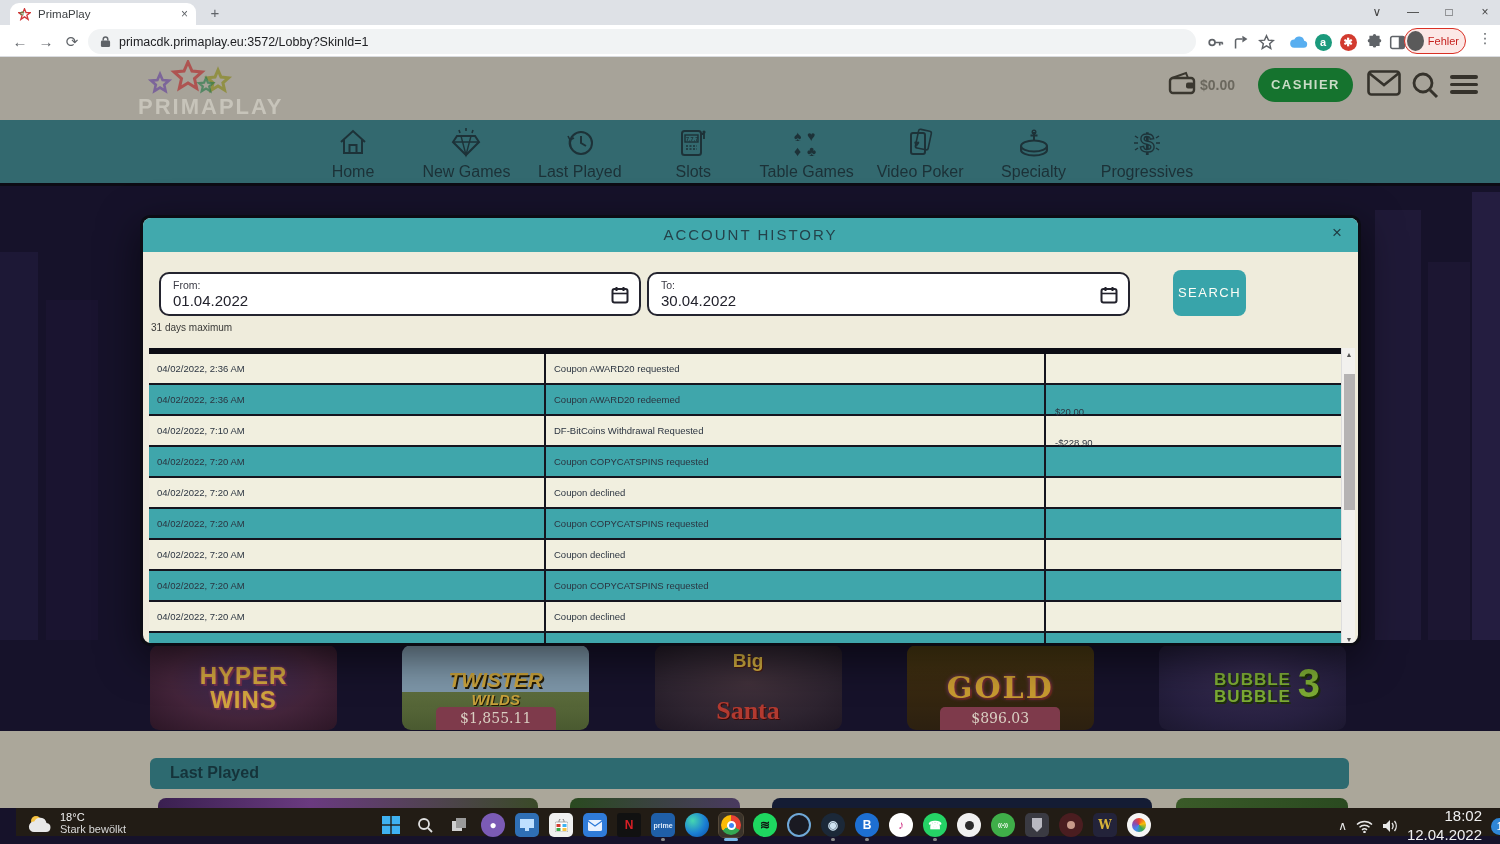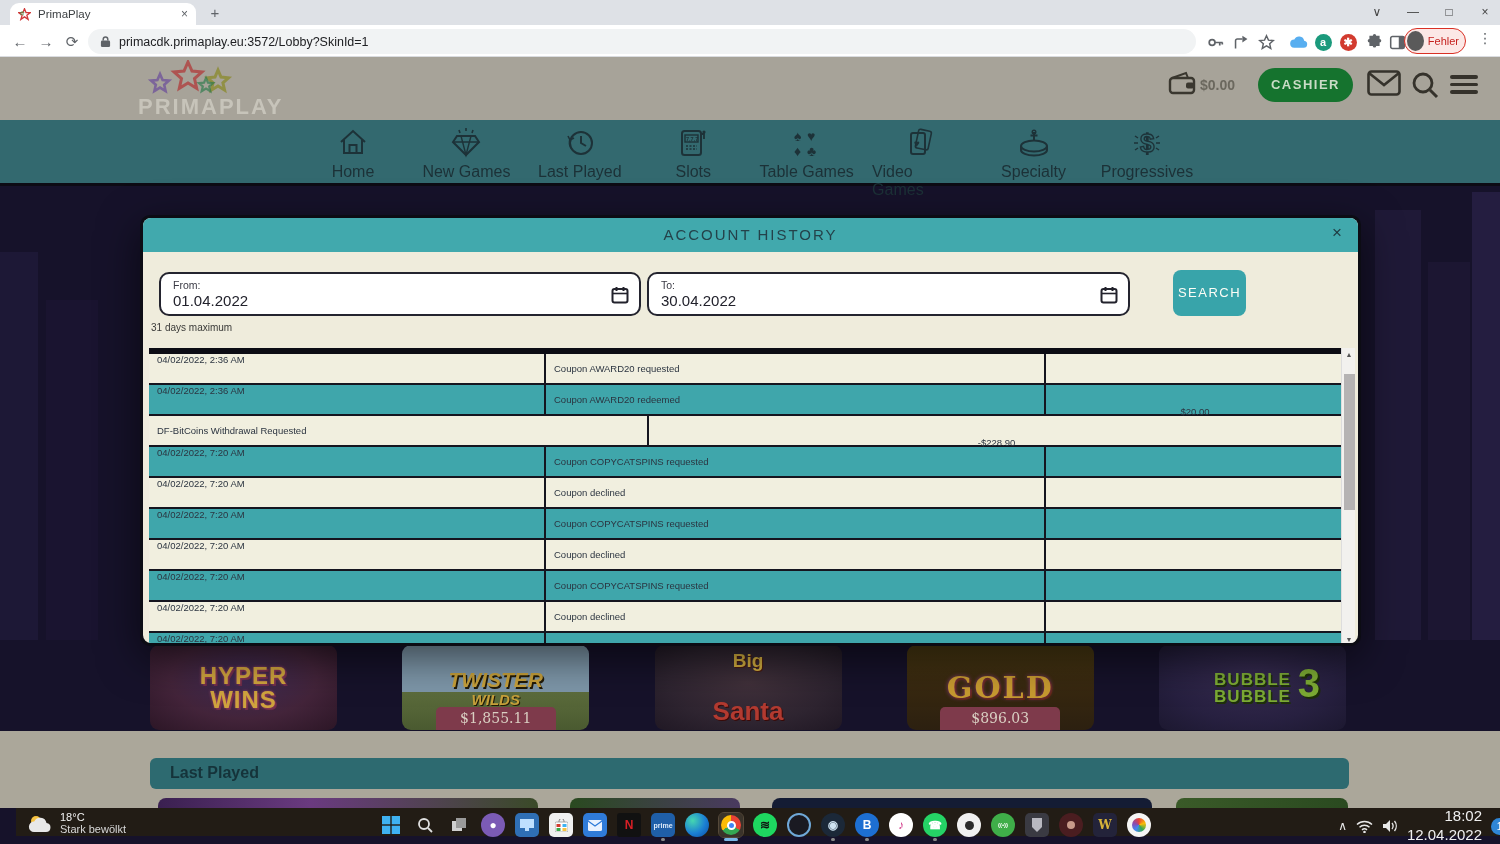--- a/index.html
+++ b/index.html
@@ -53,21 +53,21 @@
   .tile { position:relative; width:187px; height:85px; border-radius:9px; overflow:hidden; display:flex; flex-direction:column; align-items:center; justify-content:center; }
   .tile .t1,.tile .t2,.tile .t3 { font-weight:bold; line-height:1; }
   .badge { position:absolute; bottom:0; left:18%; width:64%; height:23px; background:#7e3a4b; border-radius:5px 5px 0 0; color:#d9cfc2; font-family:"DejaVu Serif", serif; font-size:14px; text-align:center; line-height:23px; }
   #tile-hyper { background:radial-gradient(ellipse at 50% 40%, #3c2a52 0%, #43243a 55%, #2c1626 100%); }
   #tile-hyper .t1,#tile-hyper .t2 { color:#d0a43e; font-size:24px; letter-spacing:1px; text-shadow:0 0 3px #a04668,2px 2px 0 #6e2c48; }
   #tile-twister { background:linear-gradient(#7d96a8 0%, #7d96a8 55%, #5c6c3c 55%, #4a5a30 100%); }
   #tile-twister .t1 { color:#c7a03a; font-size:21px; font-style:italic; text-shadow:1.5px 1.5px 0 #221a08; }
   #tile-twister .t2 { color:#c7a03a; font-size:15px; font-style:italic; text-shadow:1px 1px 0 #221a08; margin-top:2px; }
   #tile-santa { background:radial-gradient(ellipse at 50% 45%, #40303a 0%, #2e2430 60%, #201824 100%); }
   #tile-santa .t1 { color:#d4b040; font-size:19px; text-shadow:1px 1px 0 #4a1a10; }
-  #tile-santa .t2 { color:#b23a30; font-size:26px; font-family:Liberation Sans, sans-serif; text-shadow:1px 1px 0 #3a0a08;margin-top:28px; }
+  #tile-santa .t2 { color:#b23a30; font-size:26px; font-family:Liberation Serif, serif; text-shadow:1px 1px 0 #3a0a08;margin-top:28px; }
   #tile-gold { background:linear-gradient(#4a3a12 0%, #3a2a10 40%, #2c2010 100%); }
   #tile-gold .t1 { color:#c79a30; font-size:30px; letter-spacing:2px; font-family:"DejaVu Serif", serif; text-shadow:0 0 4px #8a3a7a,2px 2px 0 #5a2408; }
   #tile-bubble { background:radial-gradient(ellipse at 50% 40%, #352a4e 0%, #272040 60%, #1c1830 100%); }
   #tile-bubble .t1,#tile-bubble .t2 { color:#7cab34; font-size:17px; letter-spacing:1px; text-shadow:1.5px 1.5px 0 #1e3008; }
   #tile-bubble .t3 { position:absolute; right:26px; top:18px; color:#7cab34; font-size:40px; text-shadow:2px 2px 0 #1e3008; }
   #tile-princess { background:radial-gradient(ellipse at 50% 45%, #24454c 0%, #1b353c 60%, #122830 100%); }
   #tile-princess .t1 { color:#c79a40; font-size:17px; letter-spacing:1px; text-shadow:1px 1px 0 #3a2408; }
   #tile-princess .t2 { color:#4c9cac; font-size:19px; letter-spacing:1px; text-shadow:1.5px 1.5px 0 #0c2028; }
 
   #lastplayed { left:150px; top:758px; width:1199px; height:31px; background:#2d6a70; border-radius:6px; }
@@ -85,23 +85,23 @@
   .datefield .val { font-size:15px; color:#22222c; margin-top:1px; }
   .cal { position:absolute; right:10px; top:12px; }
   #field-from { left:16px; width:482px; }
   #field-to { left:504px; width:483px; }
   #search-btn { position:absolute; left:1030px; top:52px; width:73px; height:46px; background:#38a4aa; border-radius:8px; color:#fdfdf6; font-size:13px; letter-spacing:1.5px; text-align:center; line-height:46px; }
   #max-note { position:absolute; left:8px; top:104px; font-size:10px; color:#3a3a38; }
   #htable { position:absolute; left:6px; top:130px; width:1195px; border-top:6px solid #0c0c14; }
   .trow { display:flex; height:31px; border-bottom:2px solid #15151f; }
   .trow.alt { background:#3fa6ab; }
   .trow:not(.alt) { background:#f1efdf; }
-  .c-date { width:397px; border-right:2px solid #15151f; padding:0 8px; display:flex; align-items:flex-start; }
+  .c-date { width:397px; border-right:2px solid #15151f; padding:0 8px; display:flex; align-items:center; }
   .c-desc { width:500px; border-right:2px solid #15151f; padding:0 8px; display:flex; align-items:center; }
-  .c-amt { flex:1; padding:0 9px; display:flex; align-items:center; justify-content:center;margin-top:24px; }
+  .c-amt { flex:1; padding:0 9px; display:flex; align-items:center; justify-content:flex-start;margin-top:24px; }
   .trow span { font-size:9.5px; color:#2b3440; }
   #vscroll { position:absolute; right:3px; top:130px; width:14px; height:298px; background:#f2f1ee; border-left:1px solid #ddd; }
   .sarrow { position:absolute; left:0; width:14px; height:13px; text-align:center; font-size:7px; color:#555; line-height:13px; }
   #sthumb { position:absolute; left:1.5px; top:26px; width:11px; height:136px; background:#b5b3b3; }
 
   
   #taskbar { left:16px; top:808px; width:1500px; height:28px; background:#221c15; display:flex; align-items:center; }
   #weather { position:absolute; left:10px; top:3px; display:flex; align-items:center; gap:8px; }
   #weather .wt1 { font-size:11px; color:#f2f2f2; }
   #weather .wt2 { font-size:11px; color:#d8d8d8; }
@@ -277,21 +277,21 @@
             <text x="17" y="30" font-size="14" fill="#1d3238">♣</text>
           </svg>
         <span class="nav-label">Table Games</span>
       </div>
       <div class="nav-item">
         <svg width="34" height="34" viewBox="0 0 34 34">
             <rect x="14" y="4" width="13" height="19" rx="2" transform="rotate(12 20 13)" fill="none" stroke="#1d3238" stroke-width="1.6"></rect>
             <rect x="8" y="7" width="14" height="21" rx="2" fill="none" stroke="#1d3238" stroke-width="2"></rect>
             <text x="11" y="21" font-size="10" fill="#1d3238">♥</text>
           </svg>
-        <span class="nav-label">Video Games</span>
+        <span class="nav-label">Video Poker</span>
       </div>
       <div class="nav-item">
         <svg width="34" height="34" viewBox="0 0 34 34">
             <ellipse cx="17" cy="20" rx="13" ry="5.5" fill="none" stroke="#1d3238" stroke-width="2"></ellipse>
             <path d="M4 20v4a13 5.5 0 0 0 26 0v-4" fill="none" stroke="#1d3238" stroke-width="2"></path>
             <path d="M17 6v8M13.5 9.5h7" stroke="#1d3238" stroke-width="2"></path>
             <circle cx="17" cy="6" r="1.8" fill="none" stroke="#1d3238" stroke-width="1.4"></circle>
           </svg>
         <span class="nav-label">Specialty</span>
       </div>
@@ -391,20 +391,23 @@
               <span>04/02/2022, 2:36 AM</span>
             </div>
             <div class="c-desc">
               <span>Coupon AWARD20 redeemed</span>
             </div>
             <div class="c-amt">
               <span>$20.00</span>
             </div>
           </div>
         <div class="trow">
+            <div class="c-date">
+              <span>04/02/2022, 7:10 AM</span>
+            </div>
             <div class="c-desc">
               <span>DF-BitCoins Withdrawal Requested</span>
             </div>
             <div class="c-amt">
               <span>-$228.90</span>
             </div>
           </div>
         <div class="trow alt">
             <div class="c-date">
               <span>04/02/2022, 7:20 AM</span>

